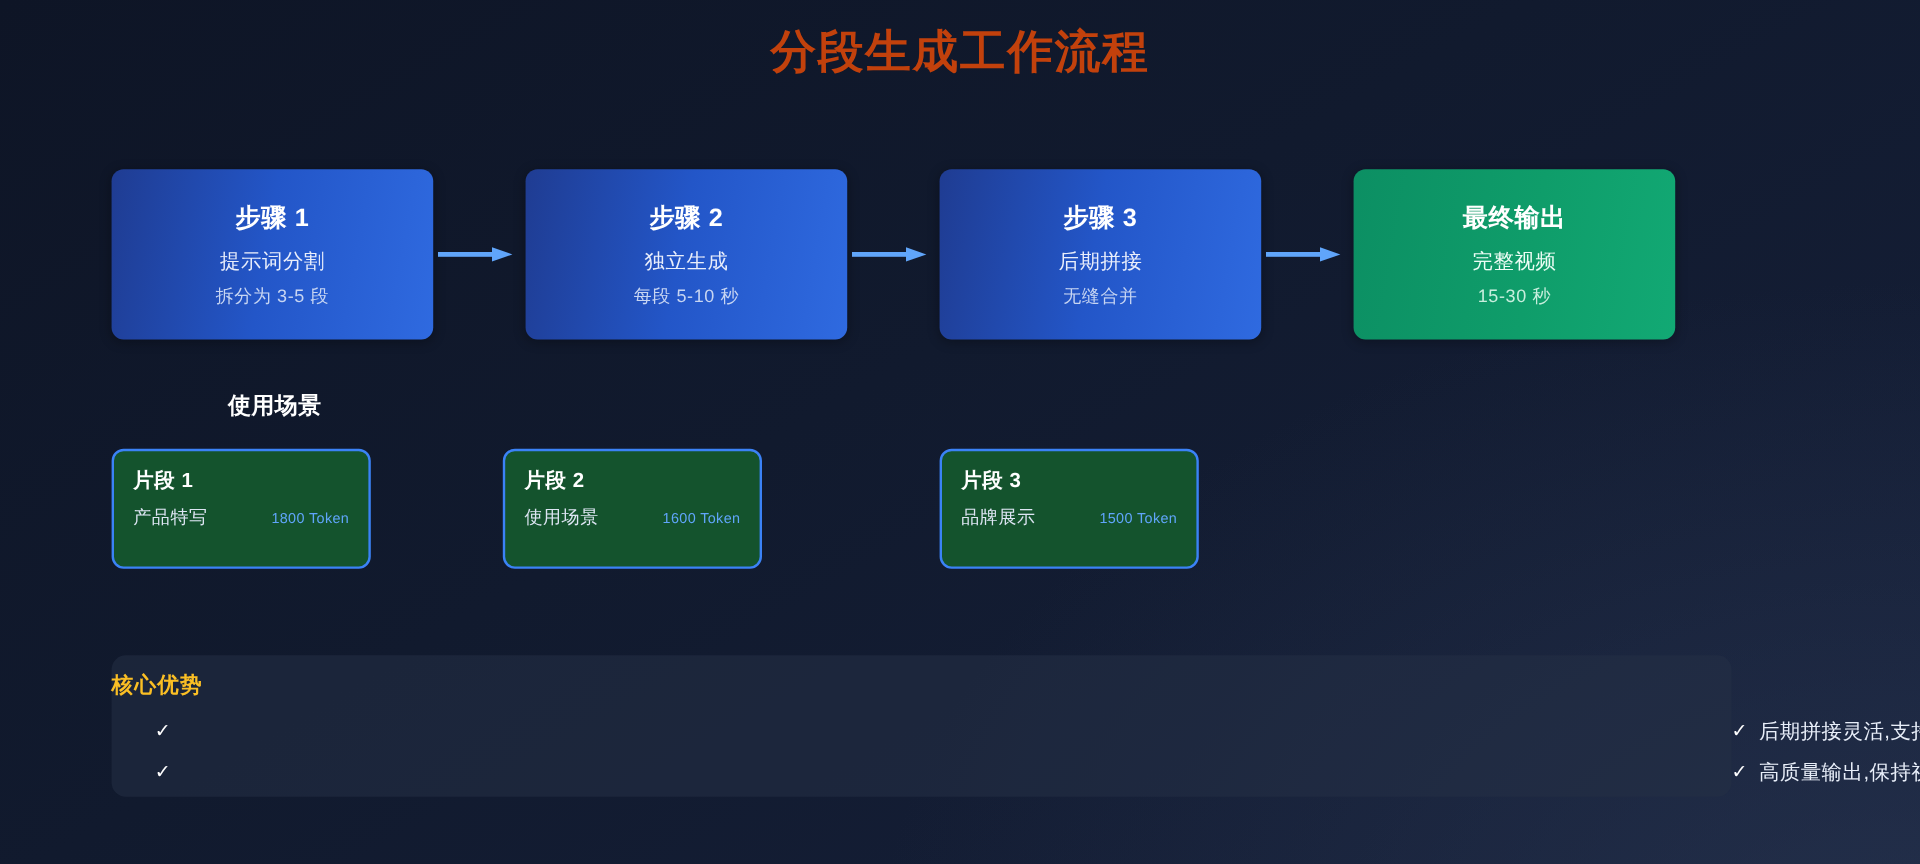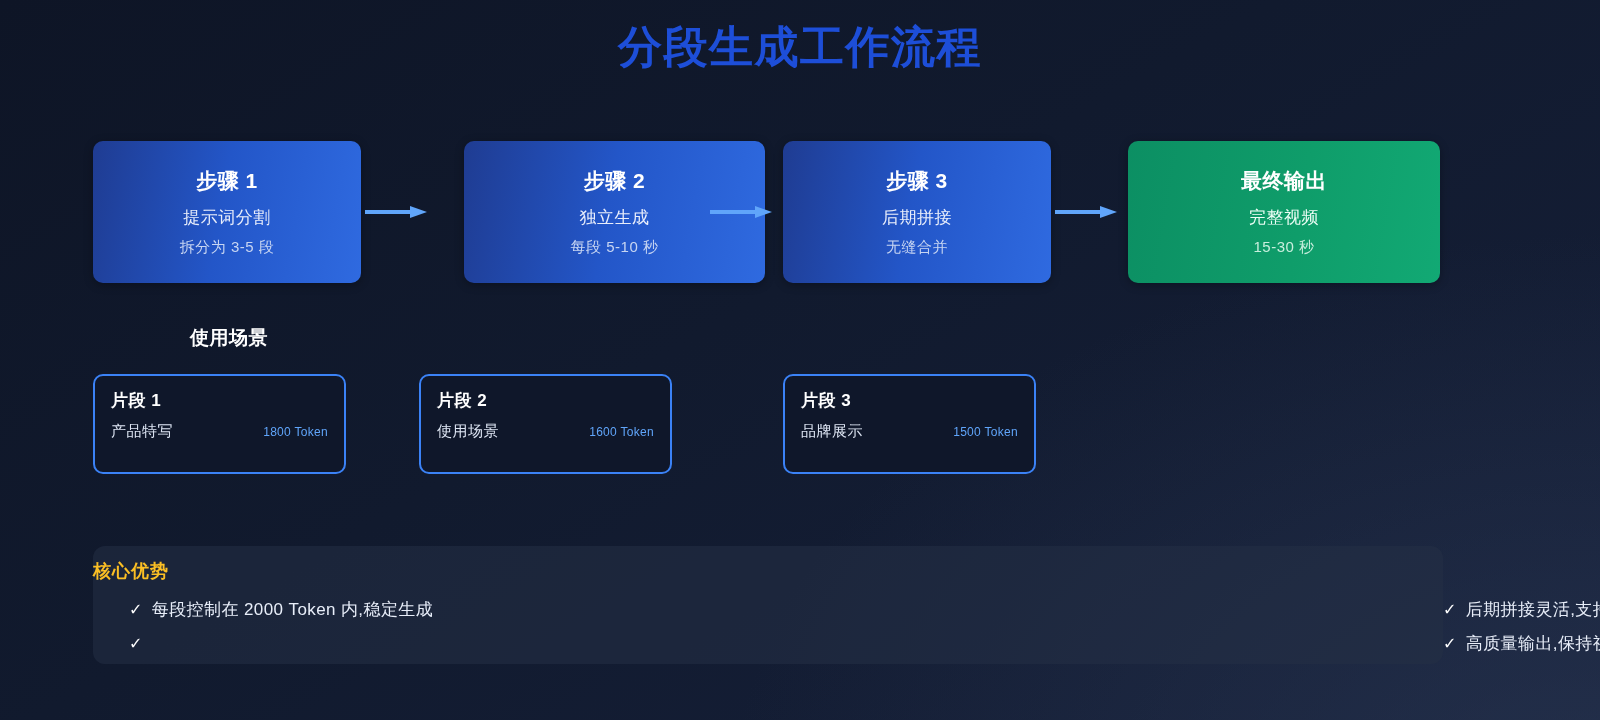--- a/index.html
+++ b/index.html
@@ -14,23 +14,23 @@
       linear-gradient(150deg, #0e1526 0%, #111a2e 45%, #16203a 100%);
     color:#e8edf6;
     position:relative;
   }
 
   
   .title {
     position:absolute;
     top:18px; left:0; right:0;
     text-align:center;
-    font-size:44px;
+    font-size:38px;
     font-weight:bold;
-    color:#1d4ed8;
+    color:#c2410c;
     letter-spacing:1.5px;
   }
 
   
   .flow {
     position:absolute;
     top:141px; left:93px;
     width:1350px; height:142px;
   }
   .step {
@@ -49,23 +49,23 @@
   .step-title {
     font-size:21px; font-weight:bold; color:#ffffff;
     letter-spacing:0.5px; margin-bottom:11px;
   }
   .step-sub { font-size:17px; color:#e9eefb; margin-bottom:9px; letter-spacing:0.5px; }
   .step-meta { font-size:15px; color:#c7d5f2; letter-spacing:0.5px; }
   .step.green .step-sub { color:#ecfdf5; }
   .step.green .step-meta { color:#c8eedd; }
 
   .s1 { left:0px;    width:268px; }
-  .s2 { left:345px;  width:301px;margin-left:26px; }
+  .s2 { left:345px;  width:268px; }
   .s3 { left:690px;  width:268px; }
-  .s4 { left:1035px; width:312px; }
+  .s4 { left:1035px; width:268px; }
 
   .arrow {
     position:absolute;
     top:65px; height:12px;
     width:66px;
     display:block;
   }
   .a1 { left:272px; }
   .a2 { left:617px; }
   .a3 { left:962px; }
@@ -84,24 +84,24 @@
   
   .seg-heading {
     position:absolute;
     left:190px; top:325px;
     font-size:19px; font-weight:bold; color:#ffffff;
     letter-spacing:0.5px;
   }
   .segments { position:absolute; left:93px; top:374px; width:1000px; height:100px; }
   .seg-card {
     position:absolute; top:0;
-    width:253px; height:100px;
+    width:216px; height:100px;
     border:2px solid #3b82f6;
     border-radius:10px;
-    background:#0f172a;
+    background:#14532d;
     padding:13px 16px 0 16px;
   }
   .g1 { left:0px; }
   .g2 { left:326px; }
   .g3 { left:690px; }
   .seg-name {
     font-size:17px; font-weight:bold; color:#ffffff;
     letter-spacing:0.5px; margin-bottom:10px;
   }
   .seg-row { display:flex; align-items:baseline; justify-content:space-between; }
@@ -218,21 +218,20 @@
 </div>
 
 <div class="benefits">
   <div class="benefits-title">核心优势</div>
 
   <div class="benefit-cols">
 
     <div class="benefit-col left">
       <div class="benefit-item">
         <span class="check">✓</span>
-        <span>每段控制在 2000 Token 内,稳定生成</span>
       </div>
       <div class="benefit-item">
         <span class="check">✓</span>
       </div>
     </div>
 
     <div class="benefit-col right">
       <div class="benefit-item">
         <span class="check">✓</span>
         <span>后期拼接灵活,支持自由调整顺序</span>

